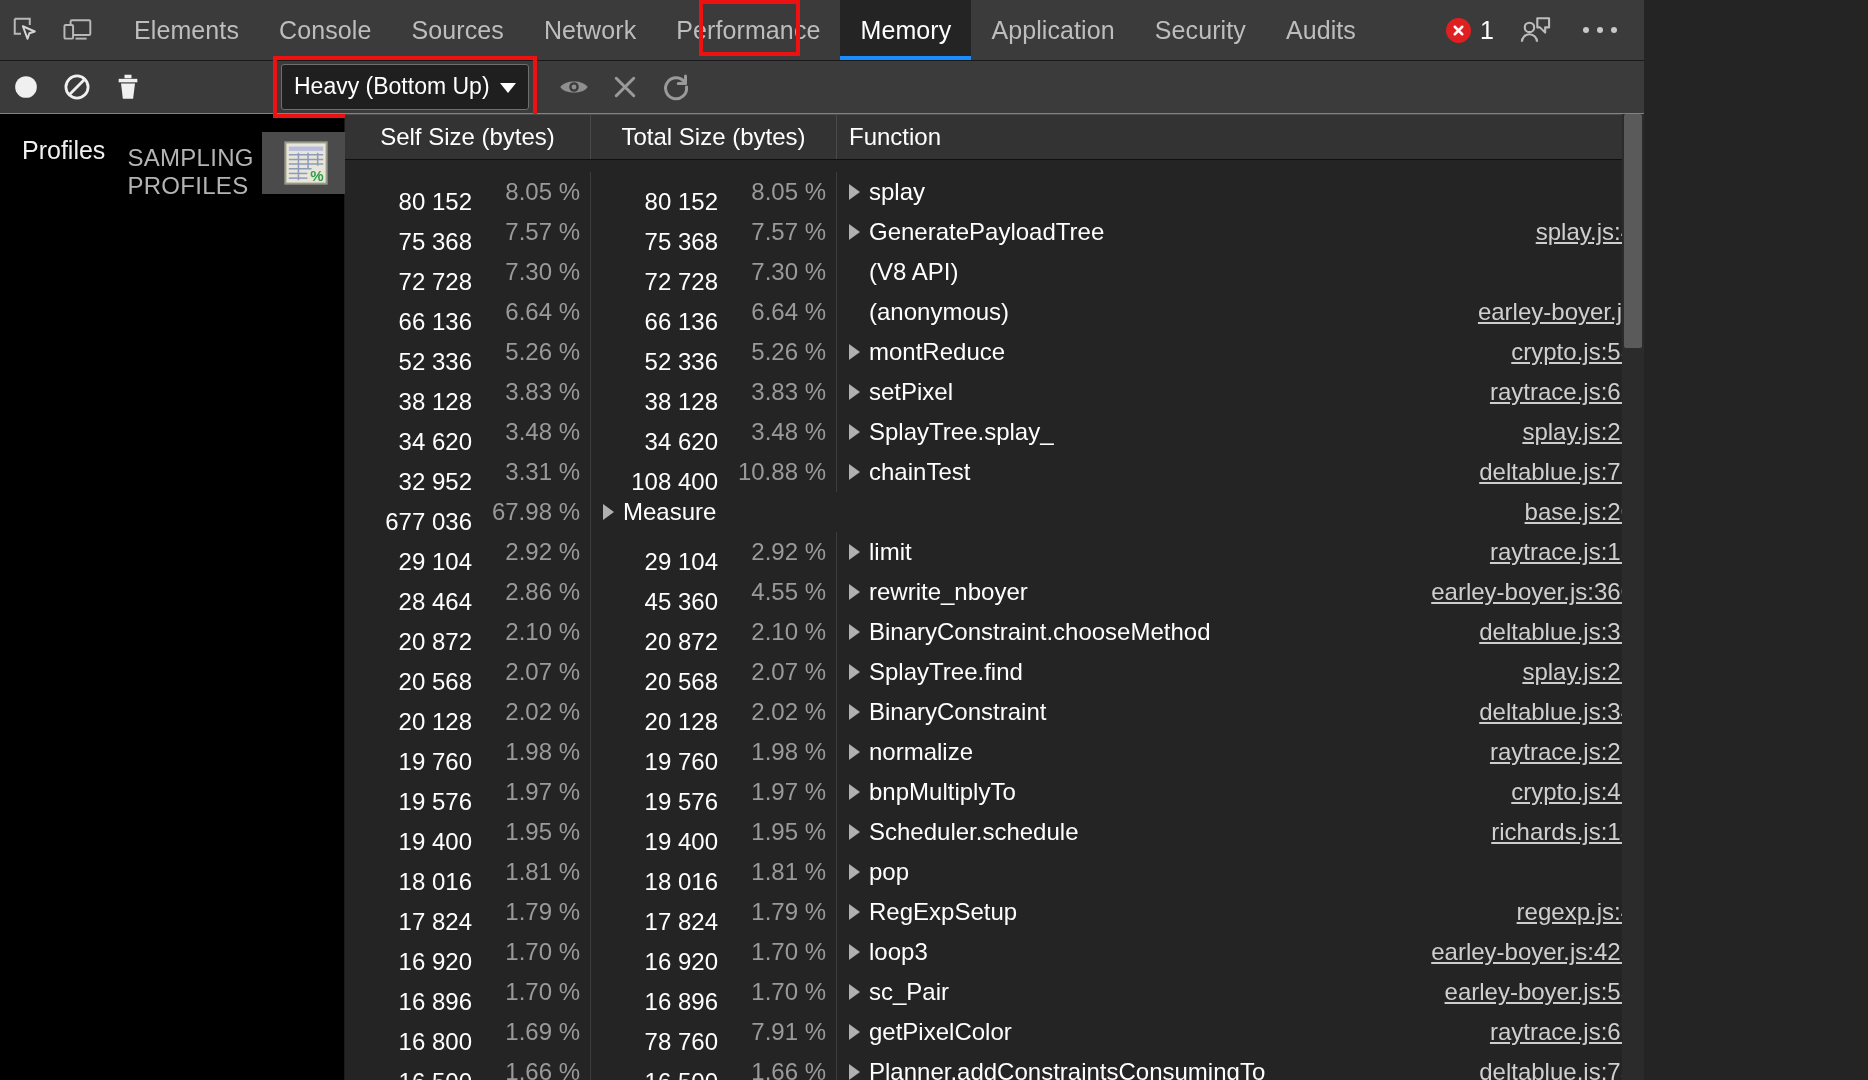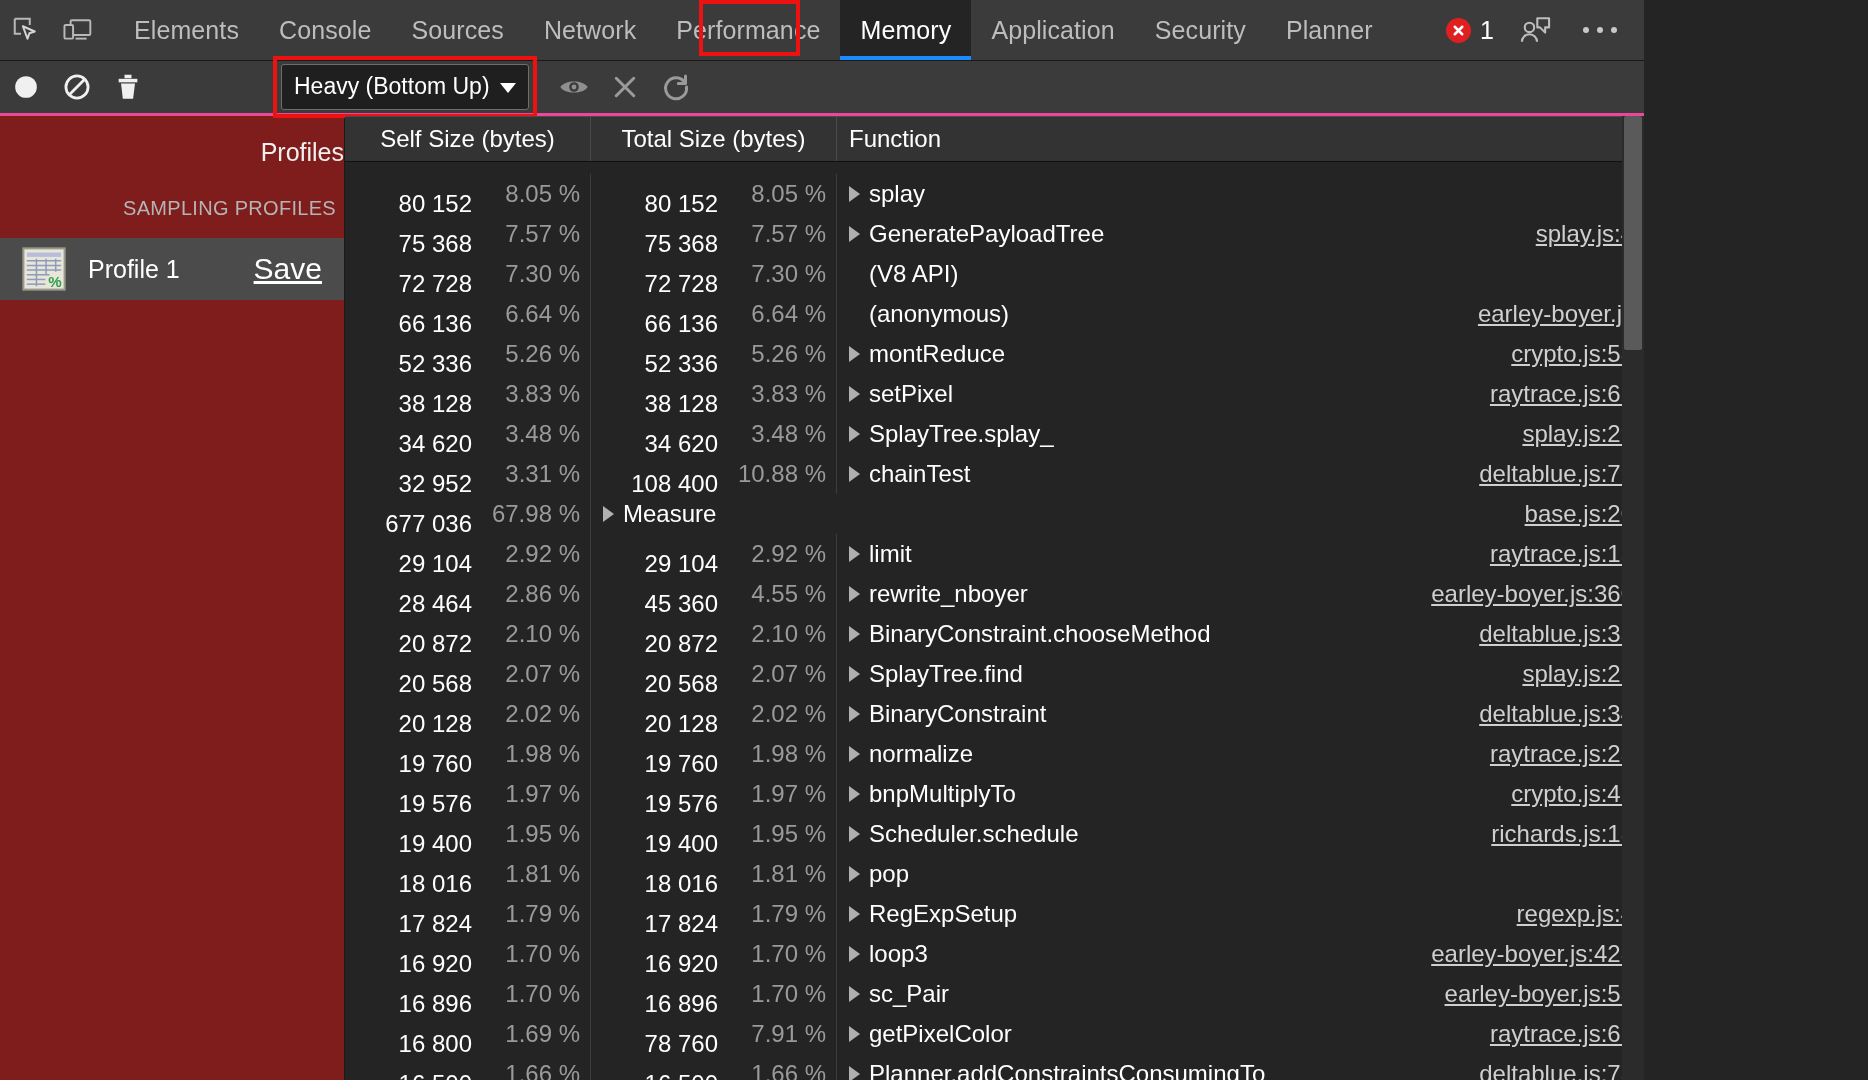--- a/index.html
+++ b/index.html
@@ -123,21 +123,21 @@
   }
 
   
   .panel-toolbar {
     position: relative;
     height: 52px;
     min-height: 52px;
     background: #3b3b3b;
     display: flex;
     align-items: center;
-    border-bottom: 3px solid #ec4899;
+    border-bottom: 1px solid #ec4899;
   }
   .tb-btn {
     width: 51px;
     height: 51px;
     display: flex;
     align-items: center;
     justify-content: center;
     cursor: pointer;
   }
 
@@ -189,34 +189,33 @@
     flex: 1;
     display: flex;
     min-height: 0;
     background: #242424;
   }
 
   
   .sidebar {
     width: 344px;
     min-width: 344px;
-    background: #7f1d1d;
-    display: flex;
-    flex-direction: column;
+    background: #000000;
+    display: flex;
+    flex-direction: row;
     border-right: 1px solid #1a1a1a;
-    text-align: right;
   }
   .sidebar-title {
     color: #f0f0f0;
     font-size: 25px;
     padding: 22px 0 0 22px;
   }
   .sidebar-section {
     color: #b4b4b4;
-    font-size: 20px;
+    font-size: 24px;
     padding: 30px 8px 0 22px;
     letter-spacing: 0.3px;
   }
   .profile-row {
     margin-top: 18px;
     height: 62px;
     background: #4b4b4b;
     display: flex;
     align-items: center;
     padding: 0 22px 0 22px;
@@ -404,21 +403,21 @@
       <div class="tab selected">
           <span>Memory</span>
         </div>
       <div class="tab">
           <span>Application</span>
         </div>
       <div class="tab">
           <span>Security</span>
         </div>
       <div class="tab">
-          <span>Planner</span>
+          <span>Audits</span>
         </div>
     </div>
 
     <div class="tab-annot"></div>
 
     <div class="tabbar-right">
       <div class="error-badge">
         <span class="err-circle">
           <svg width="15" height="15" viewBox="0 0 12 12">
             <path d="M3 3 L9 9 M9 3 L3 9" stroke="#ffffff" stroke-width="2" stroke-linecap="round"></path>

